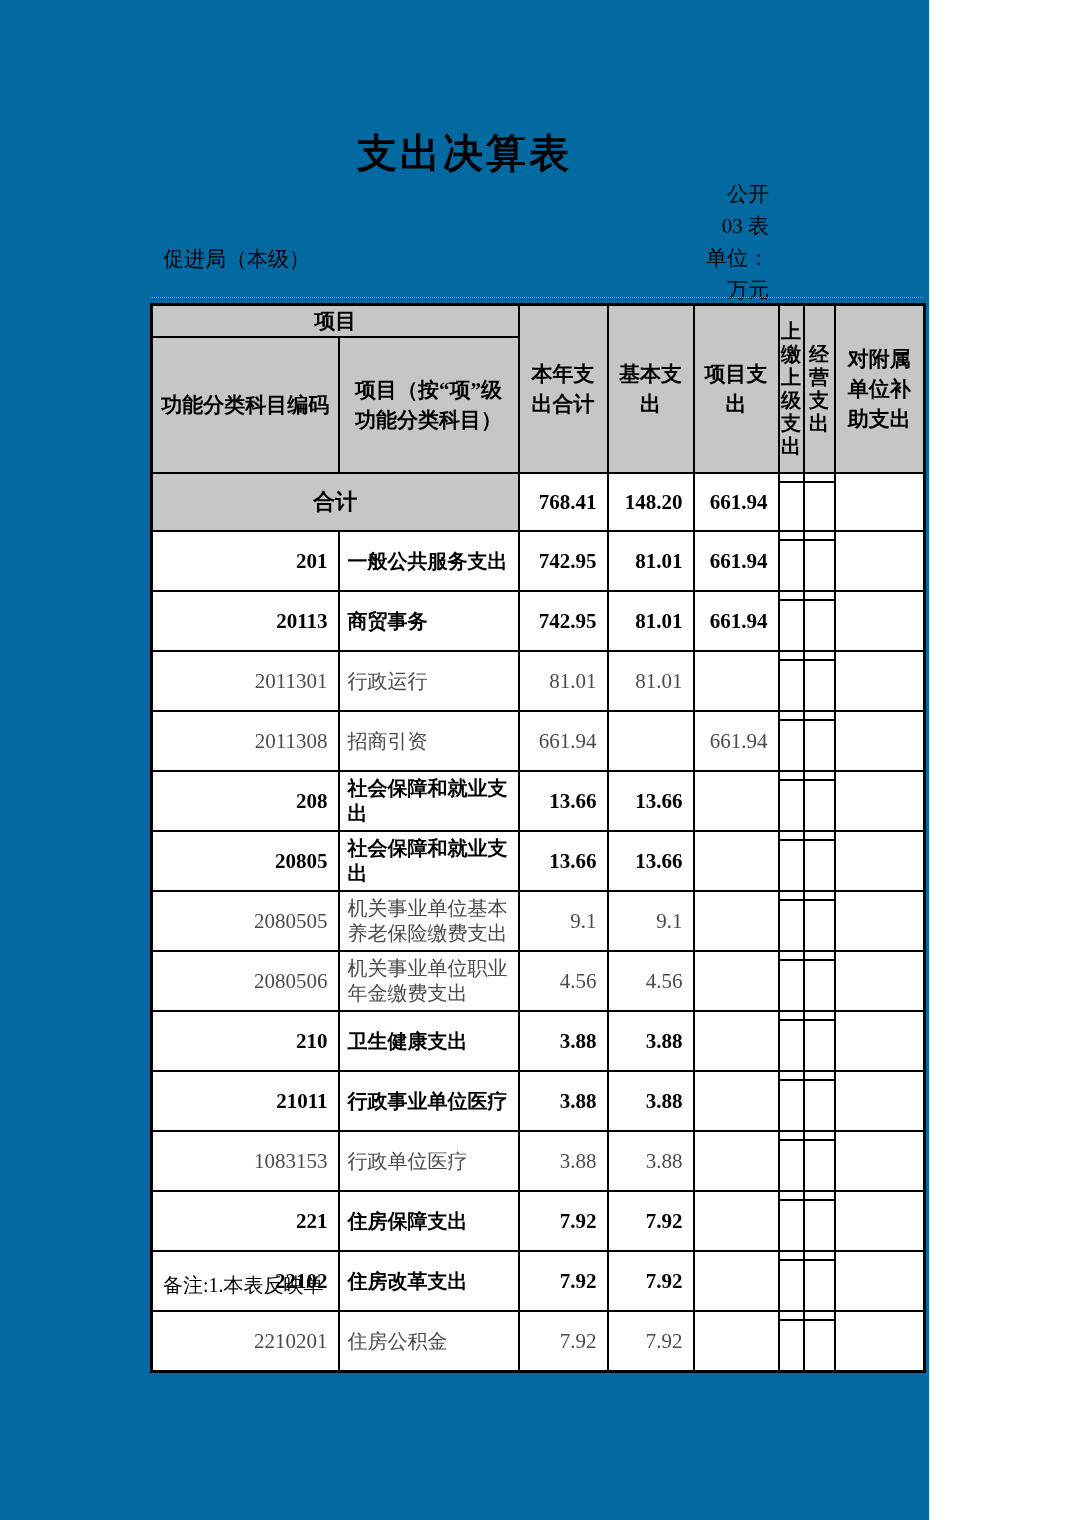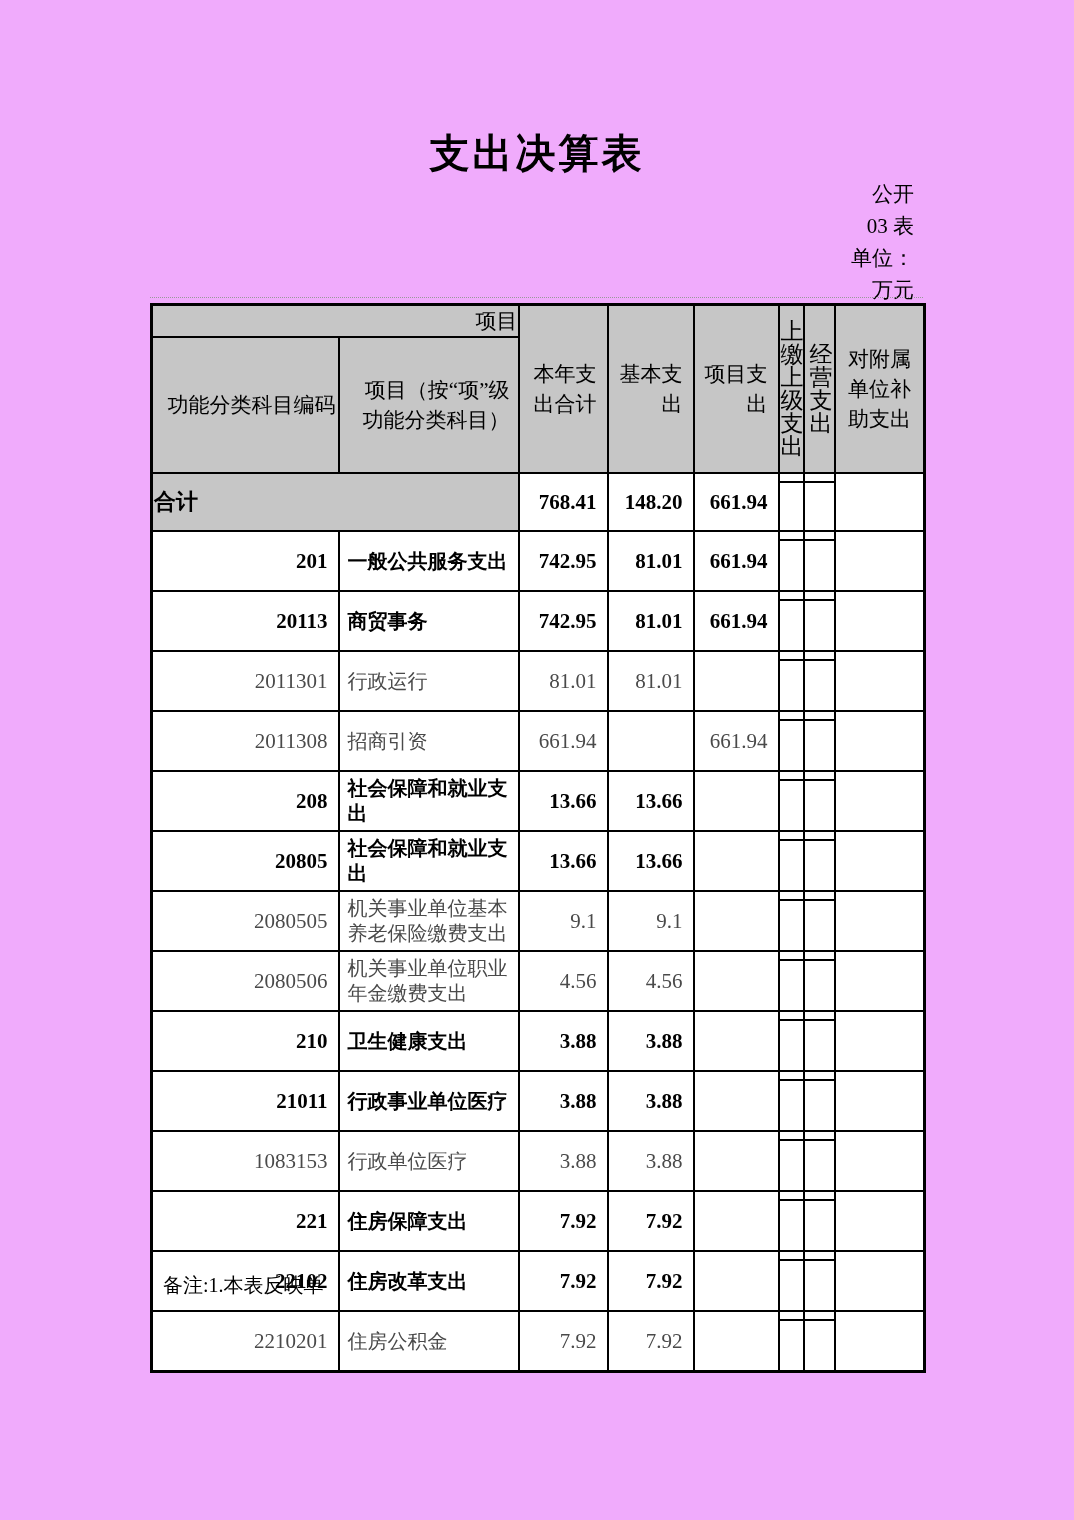--- a/index.html
+++ b/index.html
@@ -1,19 +1,19 @@
 <!DOCTYPE html>
 <html><head>
 <meta charset="utf-8">
 <style>
   html,body { margin:0; padding:0; background:#ffffff; }
   .page {
     position:relative;
-    width:1074px; height:1520px;
-    background:#f0abfc;
+    width:929px; height:1520px;
+    background:#0369a1;
     font-family:"Liberation Serif","DejaVu Serif",serif;
     color:#000;
     overflow:hidden;
   }
   .doc-title {
     position:absolute; top:126px; left:0; width:100%;
     text-align:center;
     font-size:40px; font-weight:bold; letter-spacing:3px;
   }
   .meta-right {
@@ -34,41 +34,41 @@
     border-collapse:collapse; table-layout:fixed;
     border:3px solid #000;
   }
   table.fin th, table.fin td {
     border:2px solid #000;
     vertical-align:middle;
     overflow:hidden;
   }
   thead th {
     background:#c6c6c6;
-    font-weight:normal;
+    font-weight:bold;
     font-size:21px;
-    text-align:right;
+    text-align:center;
     line-height:30px;
   }
   th.h-group { height:25px; padding:0; }
   th.h-code  { height:134px; padding:0 2px; }
   th.h-item  { padding:0 8px; }
   th.h-num   { padding:0 10px; }
-  th.h-vert  { padding:0 1px; line-height:23px; font-size:23px; word-break:break-all; }
+  th.h-vert  { padding:0 1px; line-height:23px; font-size:20px; word-break:break-all; }
   th.h-subsidy { padding:0 12px; }
 
   tbody td { height:54px; font-size:21px; background:#fff; }
   tbody tr.bold-row td { font-weight:bold; color:#000; }
   tbody tr.normal-row td { font-weight:normal; color:#4a4a4a; }
 
   td.cell-code { text-align:right; padding:0 10px 0 2px; }
   td.cell-name { text-align:left; padding:2px 4px 2px 8px; font-size:20px; line-height:25px; }
   td.cell-num  { text-align:right; padding:0 10px 0 2px; }
   td.cell-total-label {
-    background:#c6c6c6; font-size:22px; font-weight:bold;font-family:Liberation Mono, monospace;
+    background:#c6c6c6; text-align:center; font-size:22px; font-weight:bold;font-family:Liberation Mono, monospace;
   }
   
   td.nc { position:relative; padding:0; }
   tbody td.nc::before {
     content:""; position:absolute; left:-3px; right:-3px; top:7px; height:2px;
     background:#000;
   }
   .footnote {
     position:absolute; left:163px; top:1272px;
     font-size:20px;
@@ -82,20 +82,21 @@
   <div class="doc-title">支出决算表</div>
 
   <div class="meta-right">
     <div>公开</div>
     <div>03 表</div>
     <div>单位：</div>
     <div>万元</div>
   </div>
 
   <div class="meta-left">
+    <div>促进局（本级）</div>
   </div>
 
   <div class="dotted-guide"></div>
 
   <table class="fin">
     <colgroup>
       <col style="width:187px">
         <col style="width:180px">
         <col style="width:89px">
       <col style="width:86px">

